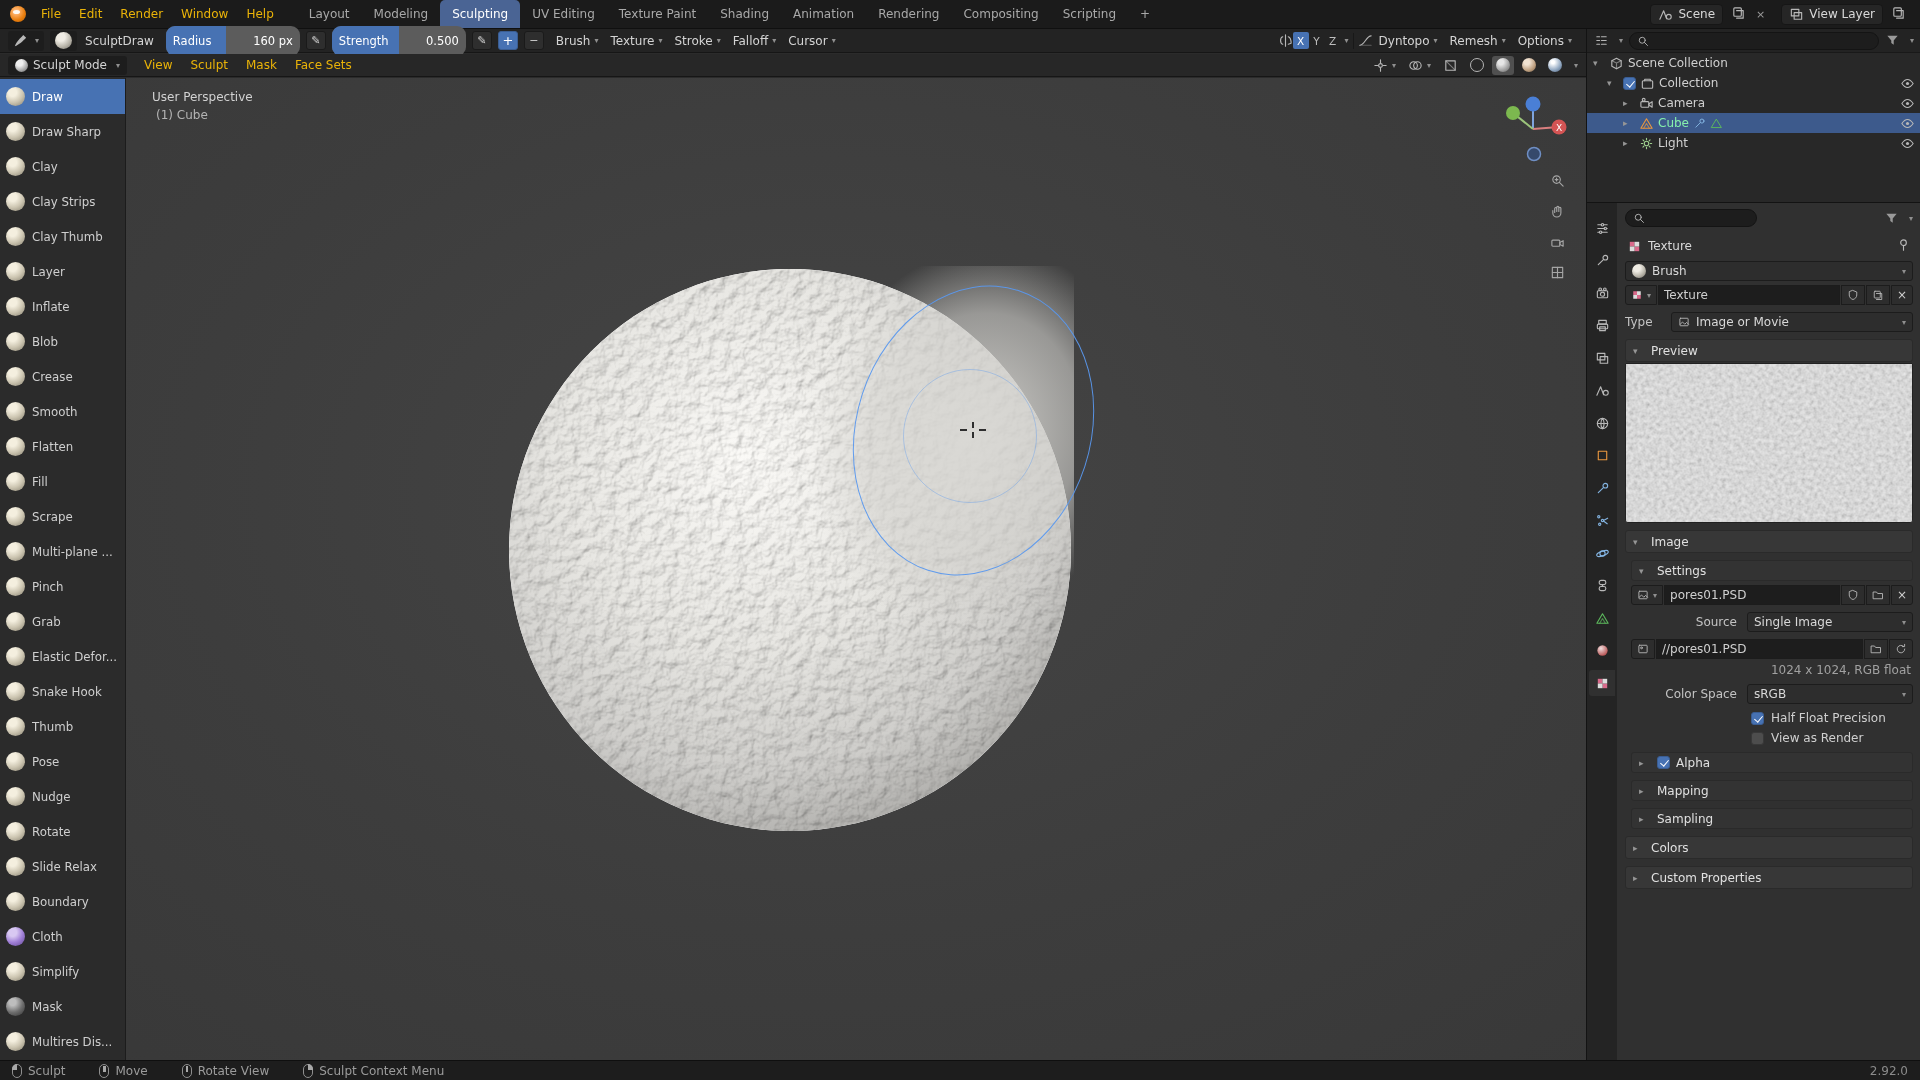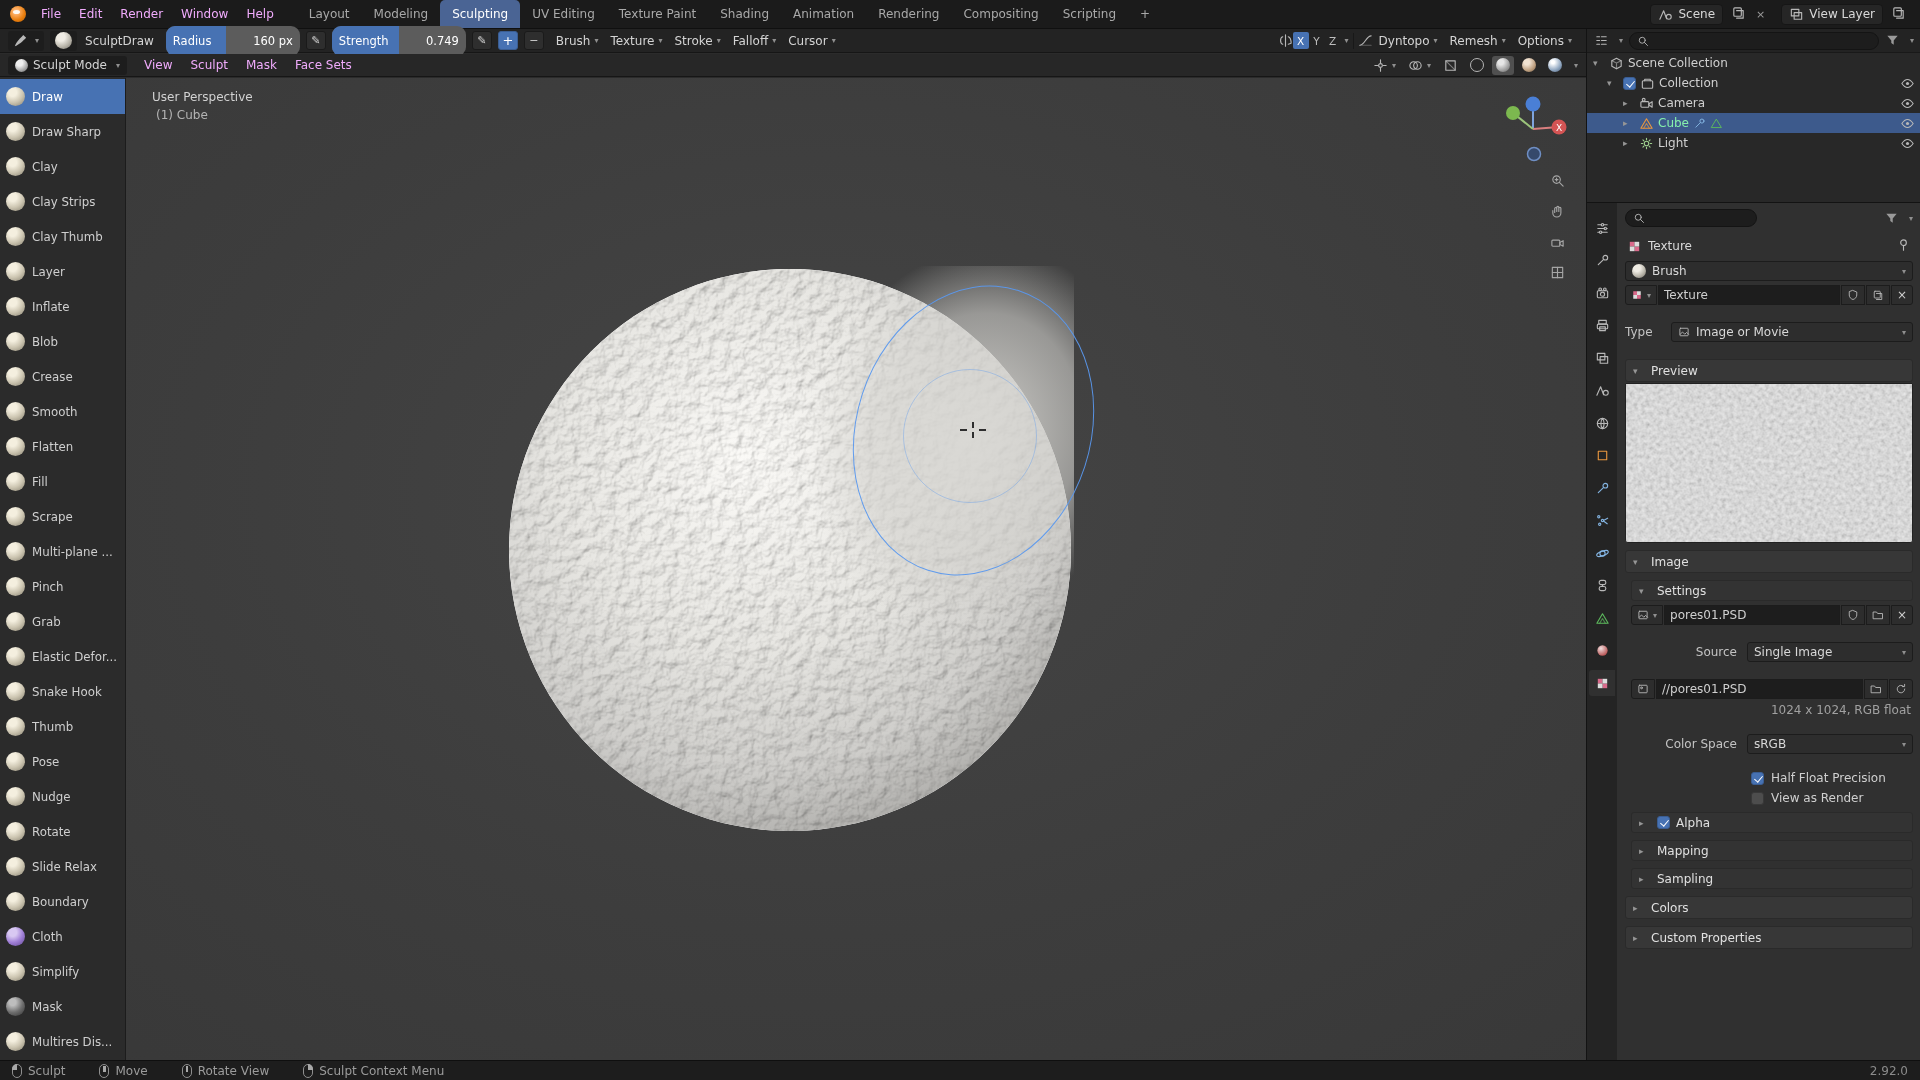--- a/index.html
+++ b/index.html
@@ -13,21 +13,21 @@
   svg.ic { width:15px; height:15px; stroke:#b8b8b8; fill:none; stroke-width:1.2;
            stroke-linecap:round; stroke-linejoin:round; flex:none; }
 
   
   #topbar { position:absolute; left:0; top:0; width:1920px; height:29px; background:#1b1b1b;
     border-bottom:1px solid #101010; display:flex; align-items:center; padding:0 8px; }
   .logo { width:16px; height:16px; border-radius:50%; margin:0 6px 0 2px; flex:none;
     background:radial-gradient(circle at 38% 35%, #ffb26b 0 18%, #e87d0d 60%, #b35f08 100%); position:relative; }
   .logo::after { content:""; position:absolute; left:3px; top:4px; width:7px; height:4px;
     border-radius:50%; background:#fff; opacity:.9; }
-  .menu-btn { padding:13px 9px; height:100%; display:flex; align-items:center; color:#f0abfc; }
+  .menu-btn { padding:13px 9px; height:100%; display:flex; align-items:center; color:#eab308; }
   #tabs { display:flex; height:100%; margin-left:14px; }
   .tab { padding:14px 12px; height:100%; display:flex; align-items:center; color:#a9a9a9;
     border-radius:5px 5px 0 0; }
   .tab.active { background:#4a6494; color:#ffffff; }
   .tb-right { margin-left:auto; display:flex; align-items:center; gap:6px; padding-right:4px; }
   .tb-widget { display:flex; align-items:center; gap:5px; background:#262626; border:1px solid #161616;
     border-radius:4px; height:21px; padding:0 7px; color:#d8d8d8; }
   .tb-mini { color:#9a9a9a; font-size:11px; padding:0 2px; }
 
   
@@ -123,21 +123,21 @@
   .pin { margin-left:auto; }
   .field { background:#1d1d1d; border:1px solid #141414; border-radius:3px; height:20px;
     display:flex; align-items:center; gap:6px; padding:0 6px; color:#d8d8d8; }
   .menu-field { background:#2d2d2d; border-color:#1c1c1c; }
   .block-row { display:flex; gap:1px; margin:4px 0; }
   .block-seg { background:#2d2d2d; border:1px solid #1c1c1c; height:20px; display:flex;
     align-items:center; justify-content:center; padding:0 5px; color:#cfcfcf; }
   .seg-first { border-radius:3px 0 0 3px; }
   .seg-last  { border-radius:0 3px 3px 0; }
   .seg-name  { flex:1; justify-content:flex-start; background:#1d1d1d; }
-  .prow { display:flex; align-items:center; margin:17px 0; }
+  .prow { display:flex; align-items:center; margin:7px 0; }
   .plabel { width:116px; text-align:right; padding-right:10px; color:#c3c3c3; flex:none; }
   .plabel.left { text-align:left; width:46px; }
   .pfield { flex:1; }
   .panel-hdr { height:23px; background:#373737; border:1px solid #2a2a2a; border-radius:3px;
     display:flex; align-items:center; gap:6px; padding:0 7px; color:#e0e0e0; margin-top:7px; }
   .sub-hdr { background:#333333; margin-left:6px; height:21px; }
   .preview-box { margin-top:1px; height:160px; border:1px solid #222; border-radius:0 0 3px 3px;
     overflow:hidden; background:#b9b9b9; }
   .cb { width:13px; height:13px; border-radius:3px; background:#4d4d4d; border:1px solid #383838;
     position:relative; flex:none; }
@@ -319,21 +319,21 @@
     <div class="fill" style="width:45%"></div>
     <span>Radius</span>
     <span>160 px</span>
   </div>
   <div class="sq-btn">
       <span>✎</span>
     </div>
   <div class="slider">
     <div class="fill" style="width:50%"></div>
     <span>Strength</span>
-    <span>0.749</span>
+    <span>0.500</span>
   </div>
   <div class="sq-btn">
       <span>✎</span>
     </div>
   <div class="sq-btn blue">
       <span>+</span>
     </div>
   <div class="sq-btn">
       <span>−</span>
     </div>

